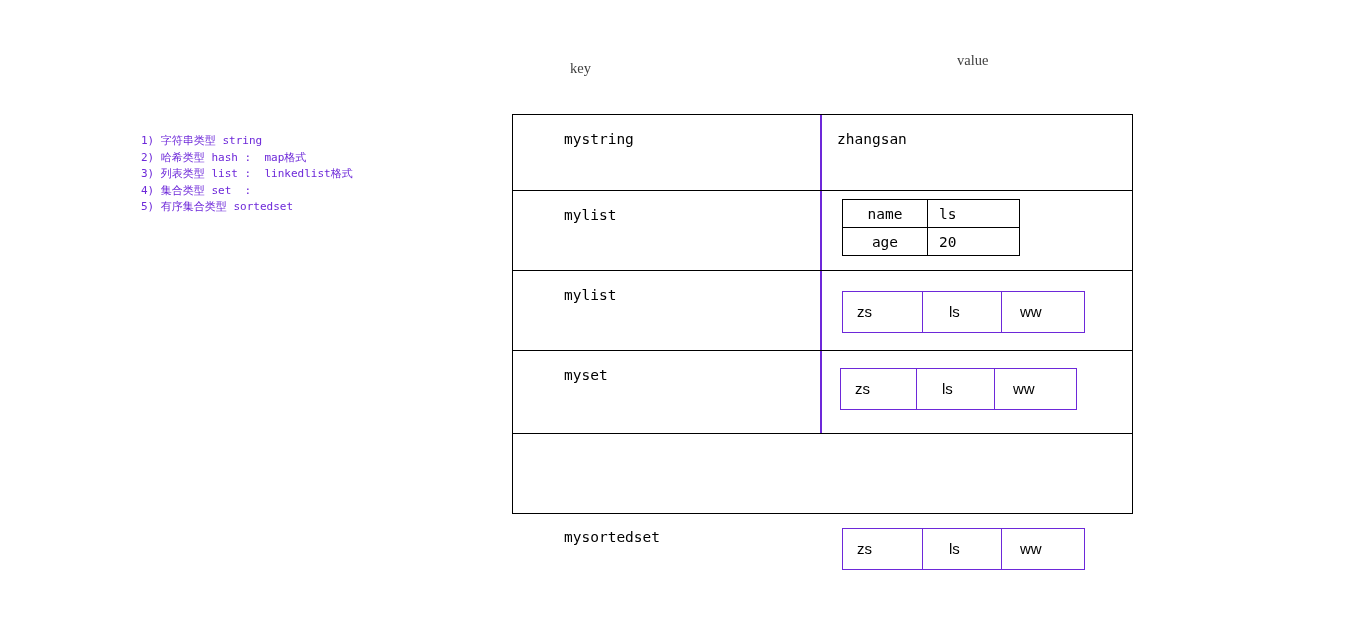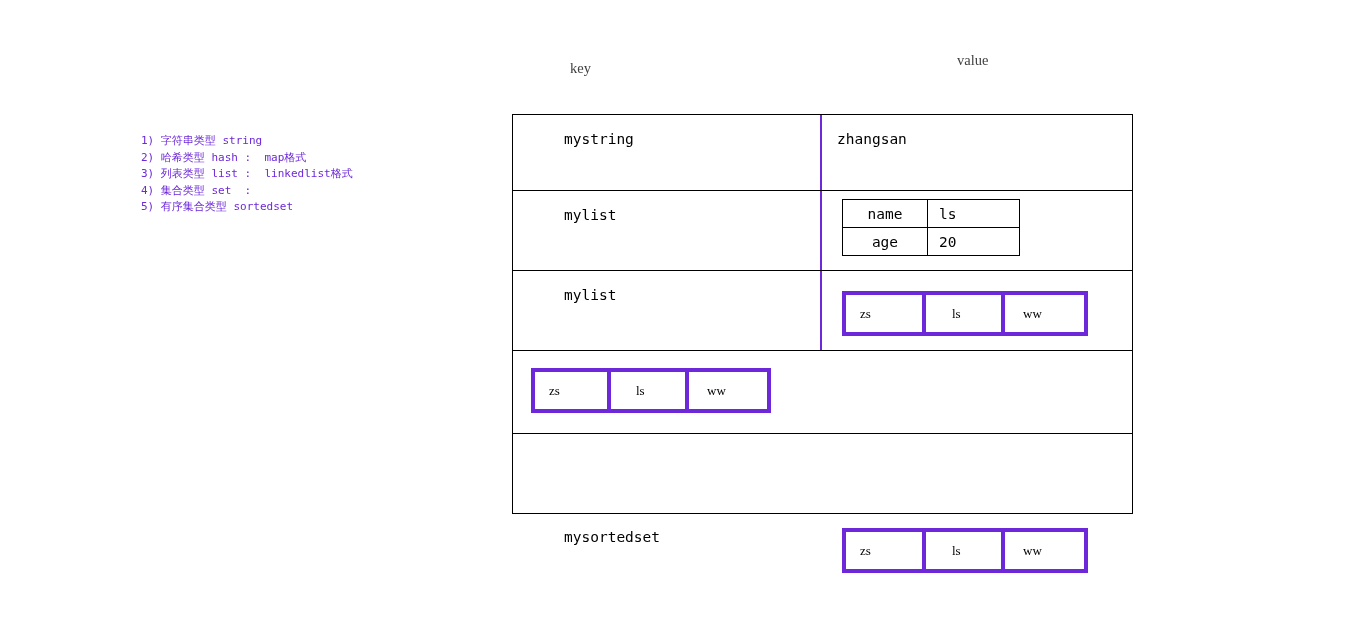--- a/index.html
+++ b/index.html
@@ -128,23 +128,23 @@
     padding-left: 11px;
     box-sizing: border-box;
   }
 
   
   .seq-table {
     position: absolute;
     border-collapse: collapse;
   }
   .seq-table td {
-    border: 4px solid #6d28d9;
-    font-family: Liberation Serif, serif;
-    font-size: 13px;
+    border: 1px solid #6d28d9;
+    font-family: Liberation Sans, sans-serif;
+    font-size: 15px;
     line-height: 16px;
     padding: 0;
     height: 41px;
     vertical-align: middle;
     white-space: pre;
     box-sizing: border-box;
   }
   #list-table  { left: 20px; top: 20px; }
   #list-table td.c0 { width: 80px; padding-left: 14px; }
   #list-table td.c1 { width: 79px; padding-left: 26px; }
@@ -216,20 +216,23 @@
           <td class="c0">zs</td>
           <td class="c1">ls</td>
           <td class="c2">ww</td>
         </tr>
       </tbody>
         </table>
     </div>
   </div>
 
   <div class="row" id="row-set">
+    <div class="cell-key">
+      <span class="key-label">myset</span>
+    </div>
     <div class="cell-value">
       <table class="seq-table" id="set-table">
         <tbody>
             <tr>
           <td class="c0">zs</td>
           <td class="c1">ls</td>
           <td class="c2">ww</td>
         </tr>
       </tbody>
         </table>

